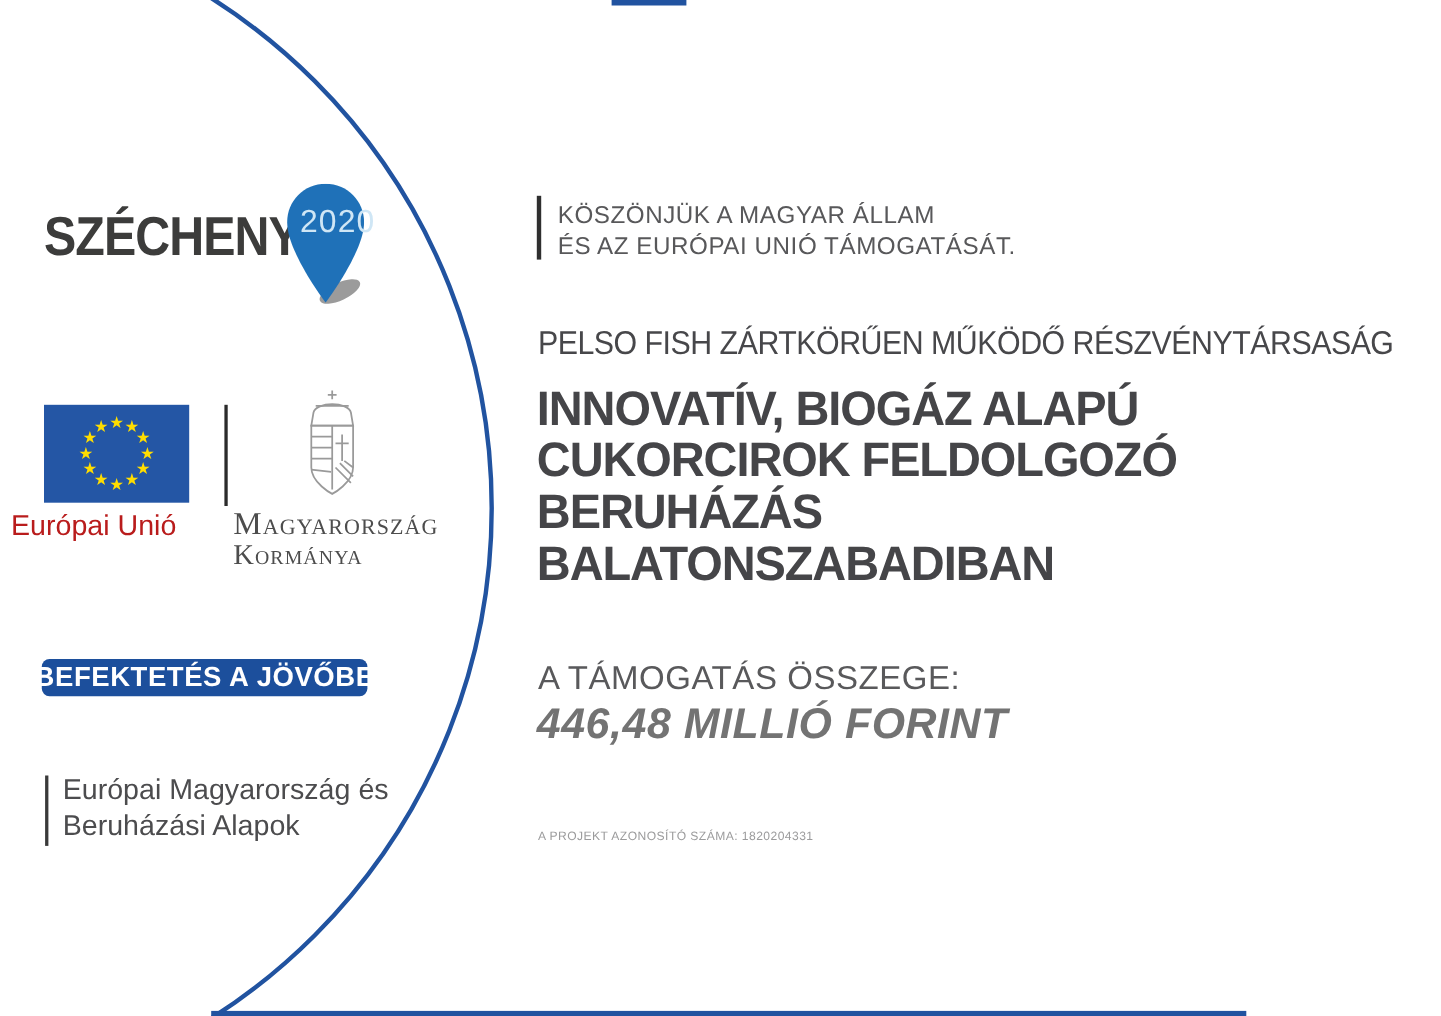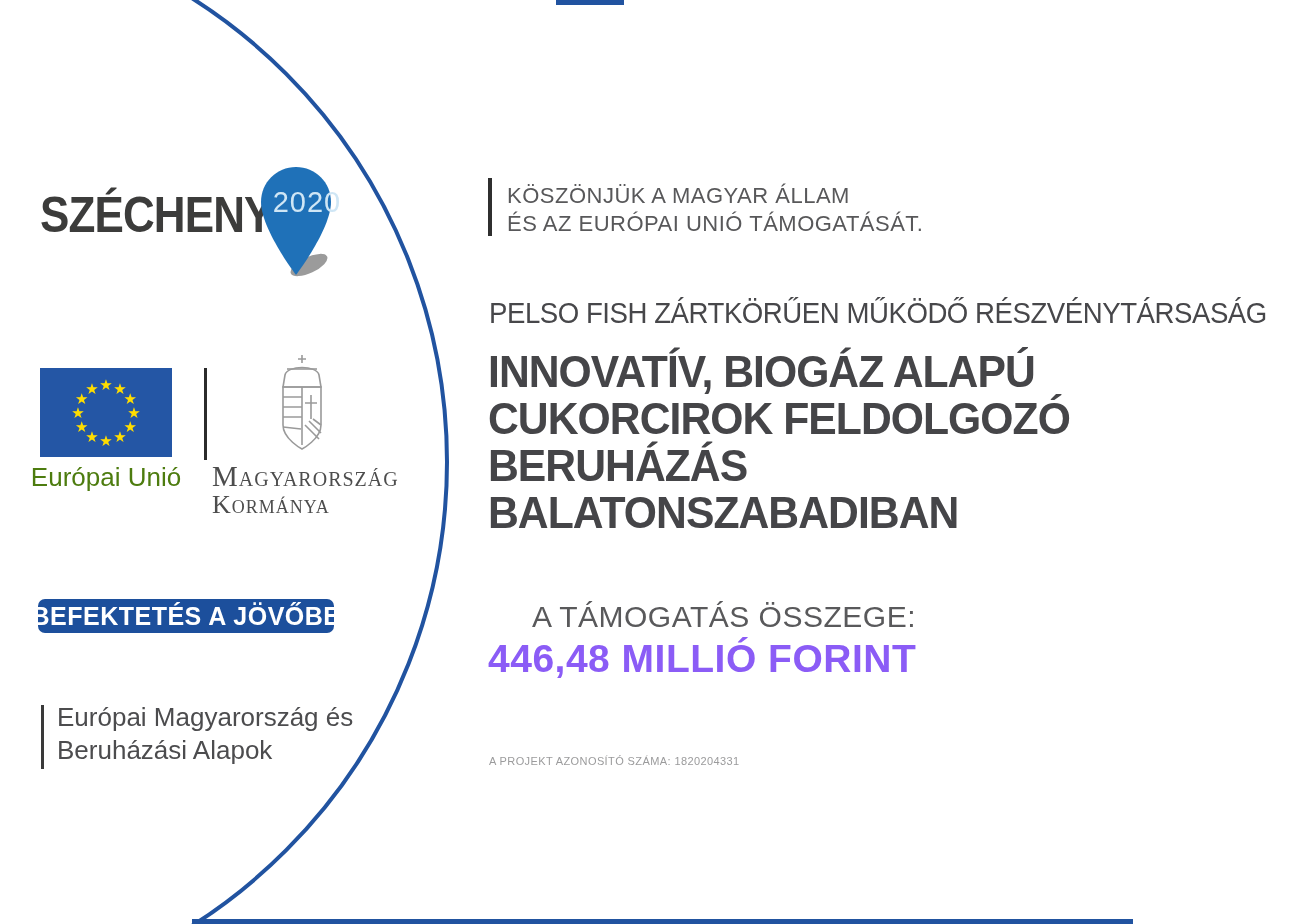--- a/index.html
+++ b/index.html
@@ -21,22 +21,22 @@
     font-size:50px;font-weight:bold;letter-spacing:-1px;
     transform:scaleX(0.88);transform-origin:left top;white-space:nowrap;}
   .pin{position:absolute;left:261px;top:167px;width:70px;height:112px;}
   .pin-year{position:absolute;left:261px;top:186px;width:92px;text-align:center;
     color:#CFE6F5;font-size:29px;letter-spacing:1px;font-weight:400;}
 
   
   .eu-flag{position:absolute;left:40px;top:368px;width:132px;height:89px;background:#2456A5;}
   .eu-flag .star{position:absolute;color:#FFDD00;font-size:15px;line-height:15px;
     width:15px;height:15px;text-align:center;}
-  .eu-label{position:absolute;left:10px;top:462px;width:192px;text-align:center;
-    color:#4d7c0f;font-size:26px;}
+  .eu-label{position:absolute;left:10px;top:462px;width:192px;
+    color:#b91c1c;font-size:26px;}
   .v-div{position:absolute;left:204px;top:368px;width:3px;height:92px;background:#2b2b2b;}
 
   
   .coat{position:absolute;left:265px;top:353px;width:74px;height:108px;}
   .gov{position:absolute;left:212px;top:462px;width:190px;text-align:left;
     font-family:"Liberation Serif", serif;color:#4d4d4d;font-variant:small-caps;}
   .gov .l1{font-size:29px;line-height:29px;letter-spacing:1px;}
   .gov .l2{font-size:26px;line-height:28px;letter-spacing:1px;}
 
   
@@ -51,21 +51,21 @@
   
   .thanks-bar{position:absolute;left:488px;top:178px;width:4px;height:58px;background:#2f2f2f;}
   .thanks{position:absolute;left:507px;top:182px;color:#58585A;font-size:22px;
     line-height:28px;letter-spacing:0.5px;white-space:nowrap;}
   .company{position:absolute;left:489px;top:296px;color:#47474A;font-size:30px;
     letter-spacing:-0.5px;transform:scaleX(0.92);transform-origin:left top;white-space:nowrap;}
   .title{position:absolute;left:488px;top:348px;color:#454548;font-size:44px;
     font-weight:bold;line-height:47px;letter-spacing:-1px;
     transform:scaleX(0.97);transform-origin:left top;white-space:nowrap;}
   .grant-label{position:absolute;left:489px;top:600px;color:#59595B;font-size:30px;
-    letter-spacing:0.5px;white-space:nowrap;margin-left:43px;}
+    letter-spacing:0.5px;white-space:nowrap;}
   .grant-amount{position:absolute;left:488px;top:637px;font-size:39px;font-weight:bold;
     letter-spacing:0.5px;white-space:nowrap;}
   .project-id{position:absolute;left:489px;top:755px;color:#9b9b9c;font-size:11px;
     letter-spacing:0.4px;white-space:nowrap;}
 </style>
 </head>
 <body>
 
 <div class="page">
 
@@ -131,16 +131,16 @@
   </div>
 
   <div class="company">PELSO FISH ZÁRTKÖRŰEN MŰKÖDŐ RÉSZVÉNYTÁRSASÁG</div>
   <div class="title">
     <div>INNOVATÍV, BIOGÁZ ALAPÚ</div>
     <div>CUKORCIROK FELDOLGOZÓ</div>
     <div>BERUHÁZÁS</div>
     <div>BALATONSZABADIBAN</div>
   </div>
   <div class="grant-label">A TÁMOGATÁS ÖSSZEGE:</div>
-  <div class="grant-amount" id="grantAmount" style="color: #8b5cf6;">446,48 MILLIÓ FORINT</div>
+  <div class="grant-amount" id="grantAmount" style="color: #737373; font-style: italic;">446,48 MILLIÓ FORINT</div>
   <div class="project-id">A PROJEKT AZONOSÍTÓ SZÁMA: 1820204331</div>
 
 </div>
 
 </body></html>

